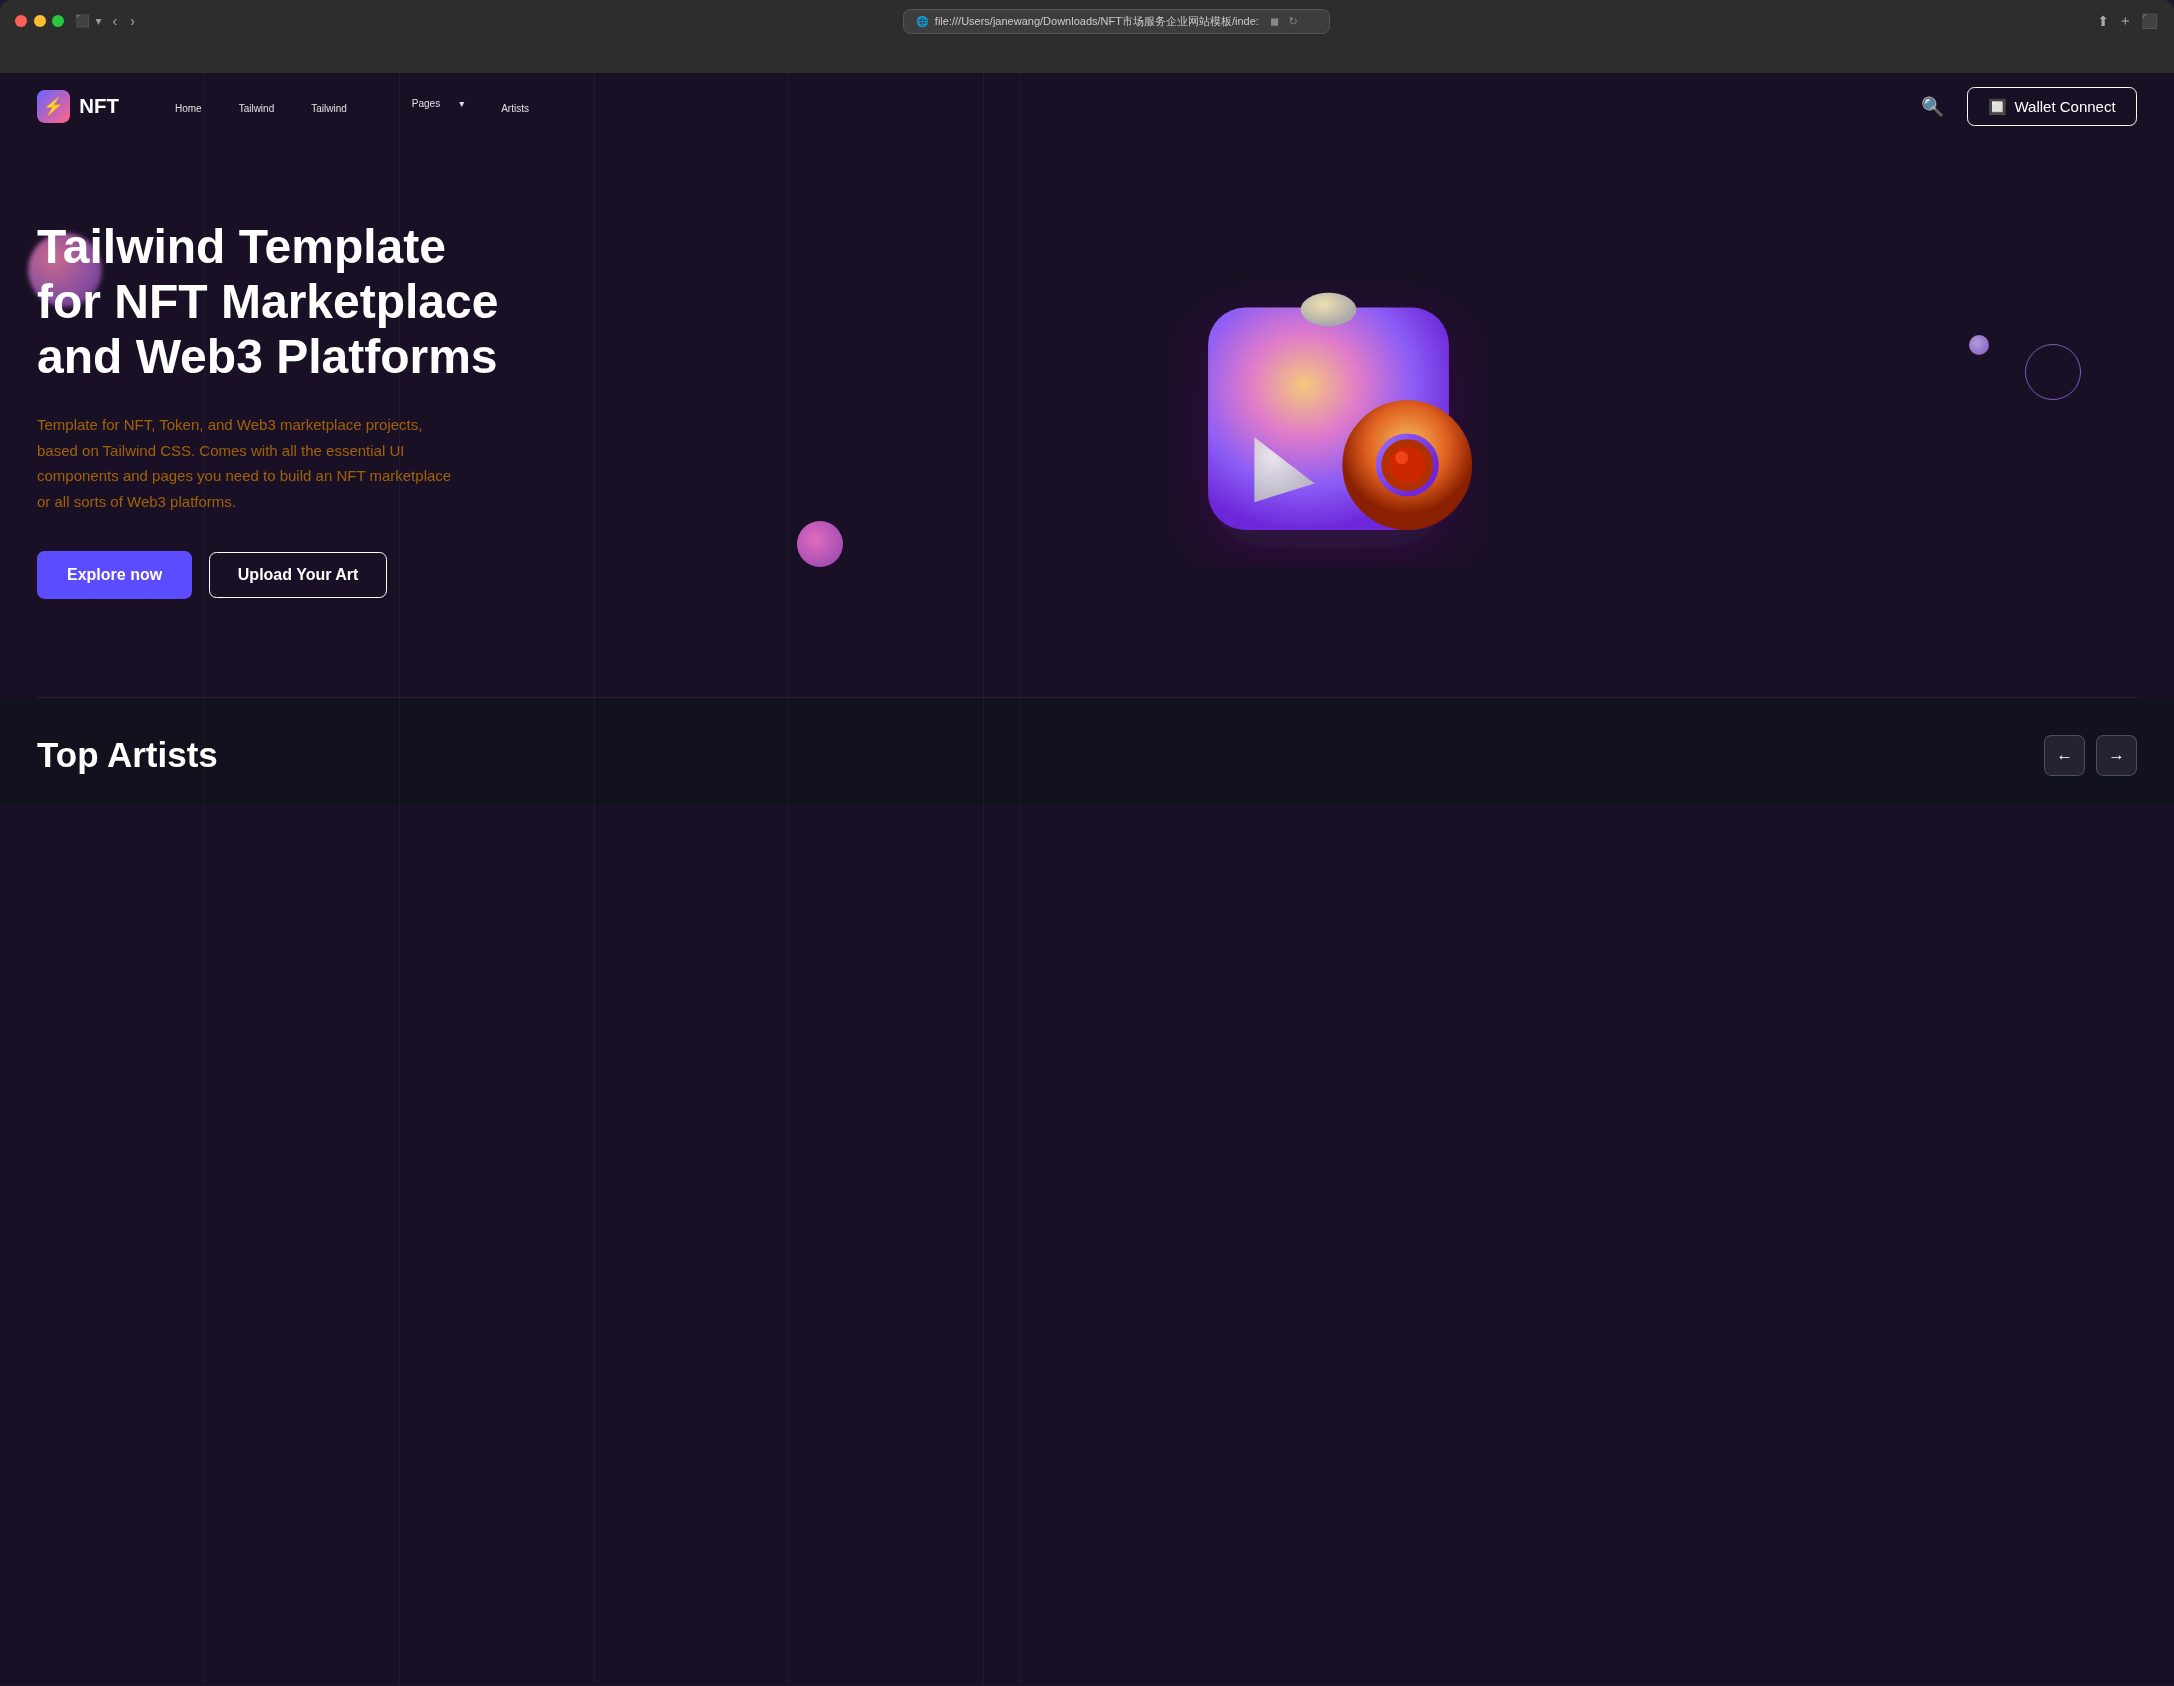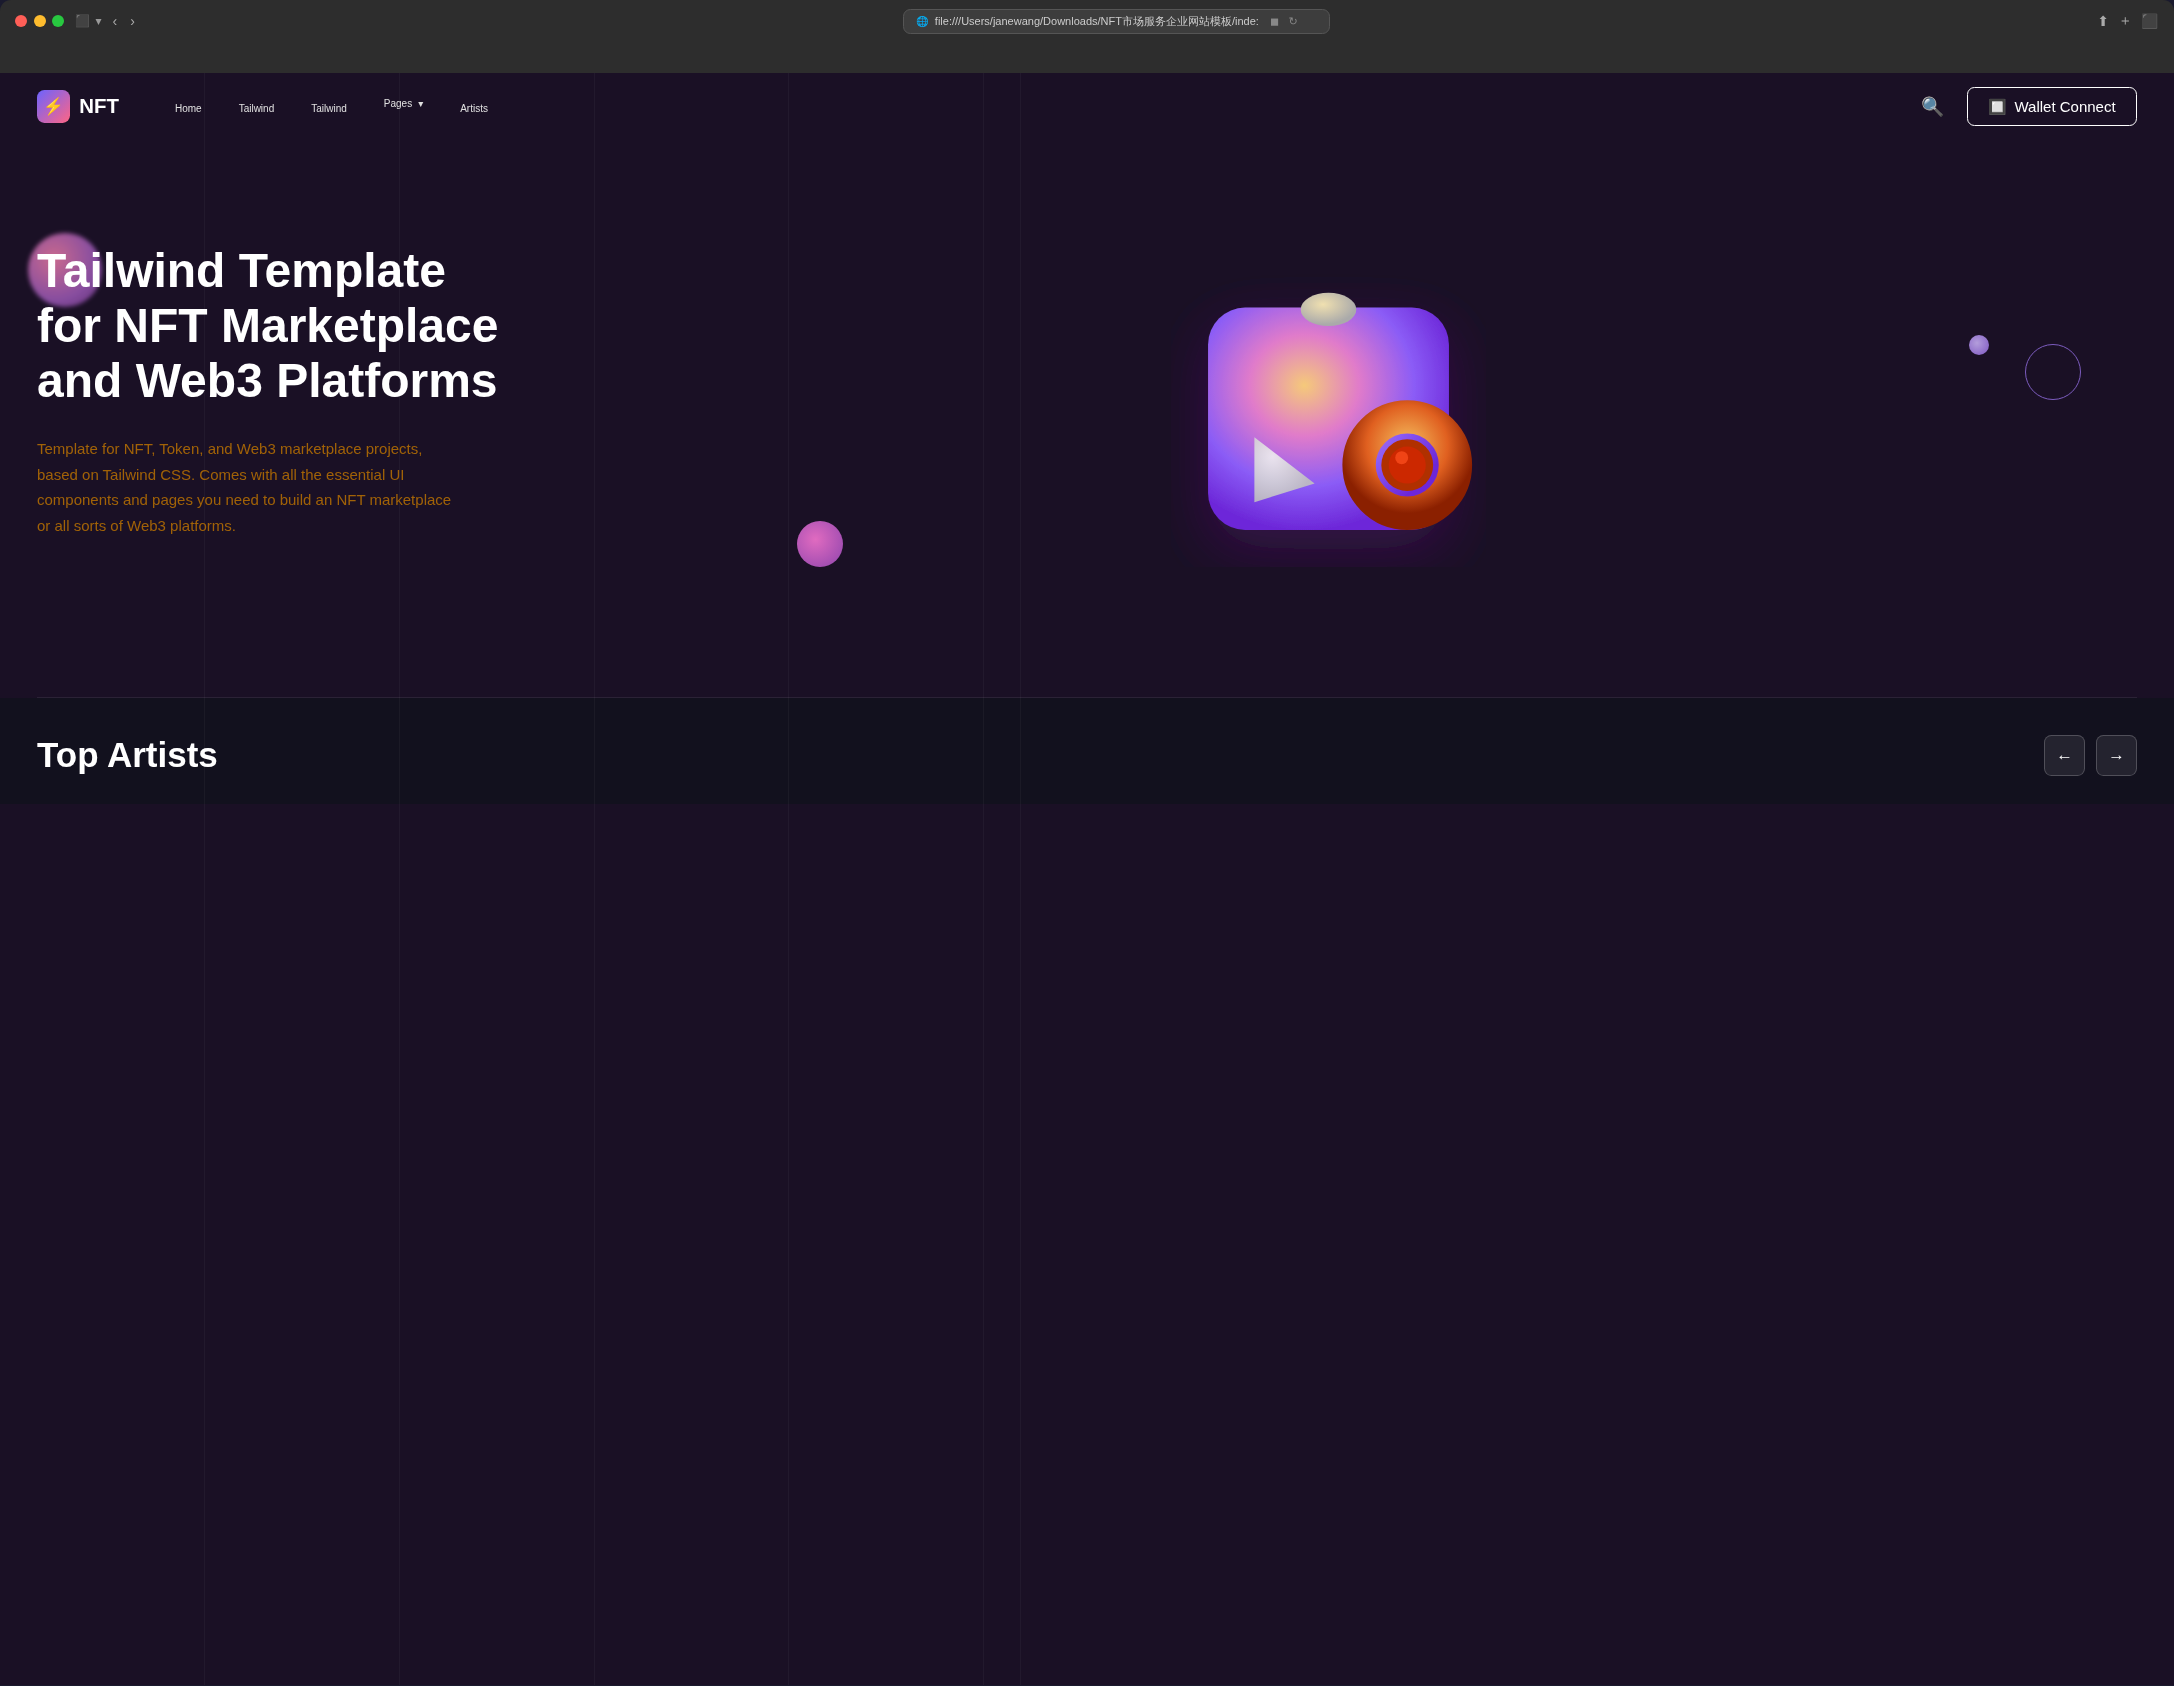--- a/index.html
+++ b/index.html
@@ -138,21 +138,22 @@
     .nav-links a {
       color: #e0e0e0;
       text-decoration: none;
       font-size: 10px;
       font-weight: 400;
     }
 
     .pages-link {
       display: flex;
       align-items: center;
-      gap: 6px;
+      gap: 19px;
+      margin-left: 28px;
     }
 
     .nav-right {
       display: flex;
       align-items: center;
       gap: 18.6px;
     }
 
     .search-icon-btn {
       background: none;
@@ -445,20 +446,24 @@
     </div>
   </nav>
 
   <section class="hero">
 
     <div class="orb orb-top-left"></div>
 
     <div class="hero-content">
       <h1 class="hero-title">Tailwind Template for NFT Marketplace and Web3 Platforms</h1>
       <p class="hero-description">Template for NFT, Token, and Web3 marketplace projects, based on Tailwind CSS. Comes with all the essential UI components and pages you need to build an NFT marketplace or all sorts of Web3 platforms.</p>
+      <div class="hero-buttons">
+        <button class="btn-primary">Explore now</button>
+        <button class="btn-secondary">Upload Your Art</button>
+      </div>
     </div>
 
     <div class="hero-visual">
 
       <div class="orb orb-top-right"></div>
       <div class="orb orb-circle-right"></div>
       <div class="orb orb-bottom-center"></div>
 
       <div class="nft-cube">
         <svg class="cube-svg" viewBox="0 0 340 340" xmlns="http://www.w3.org/2000/svg">

